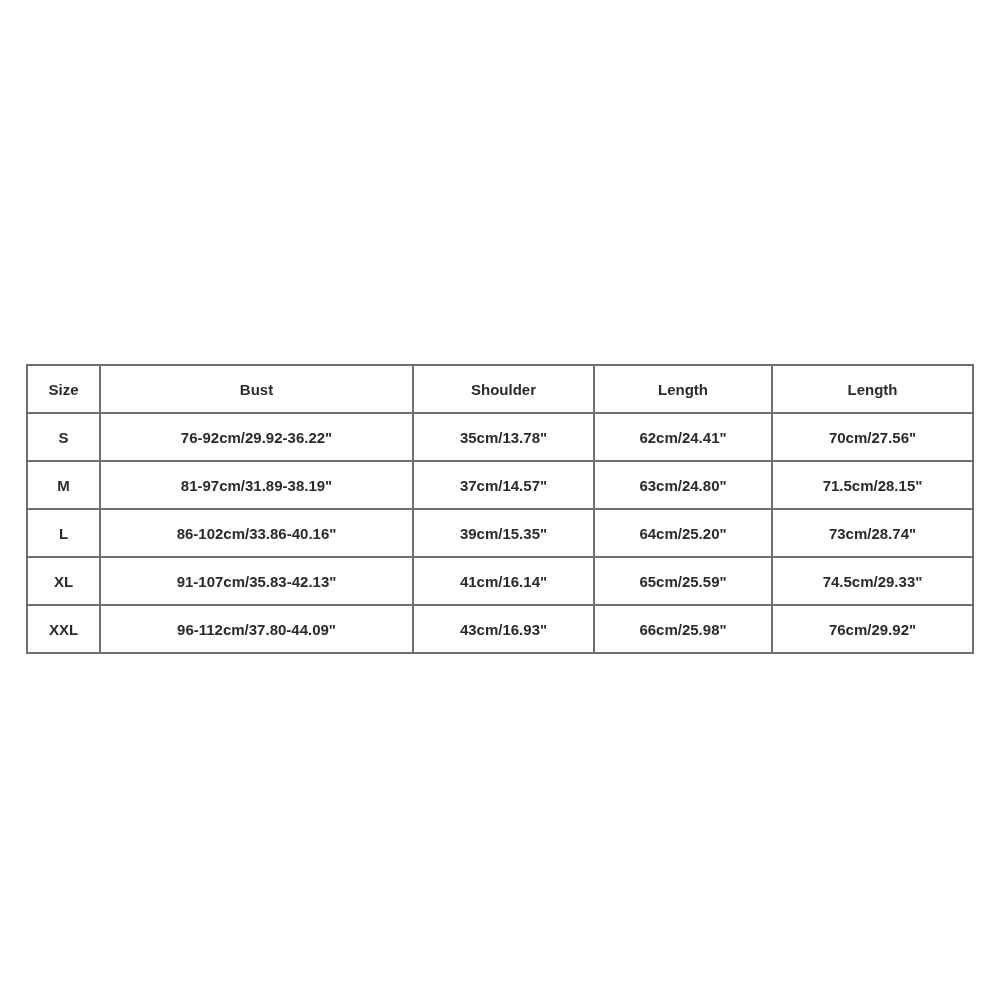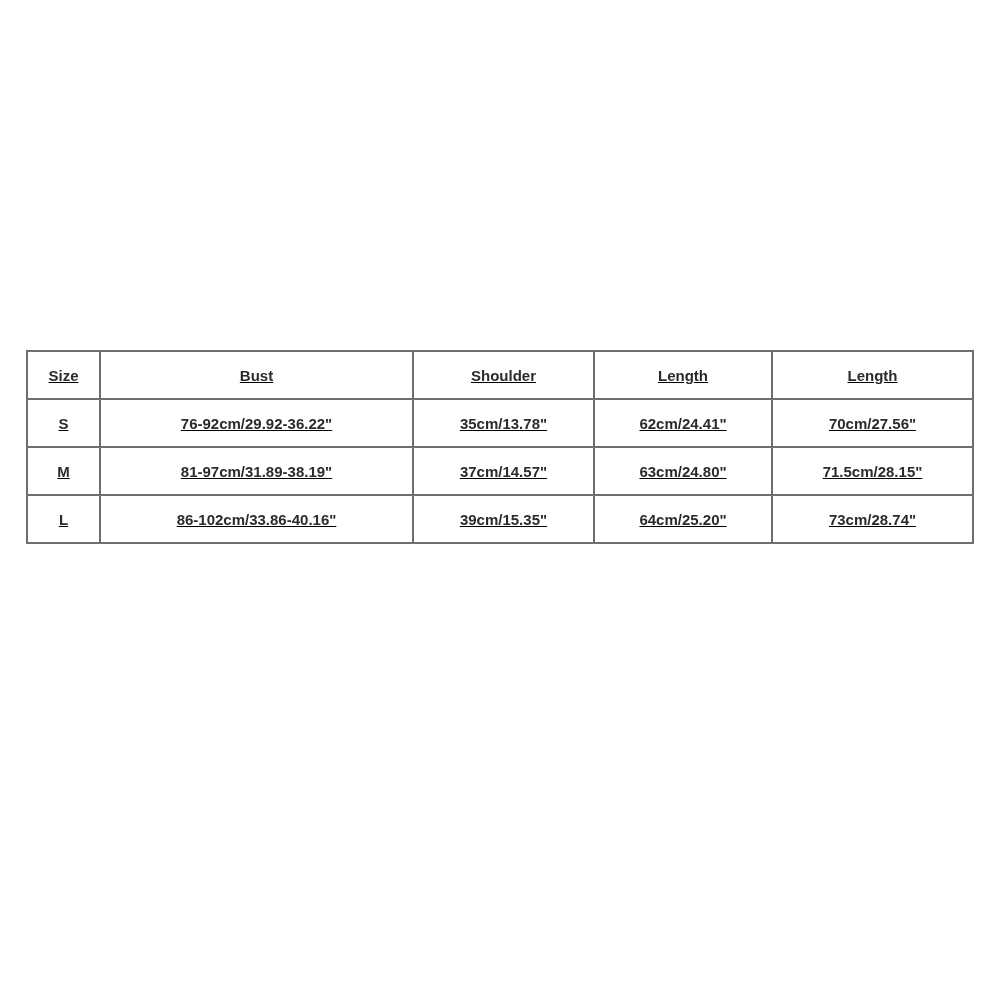--- a/index.html
+++ b/index.html
@@ -10,22 +10,21 @@
     width: 1000px;
     height: 1000px;
     background: #ffffff;
     font-family: "Liberation Sans", sans-serif;
     position: relative;
     overflow: hidden;
   }
   .size-chart-wrap {
     position: absolute;
     left: 26px;
-    top: 350px;
-    text-decoration: underline;
+    top: 364px;
   }
   table.size-chart {
     border-collapse: collapse;
     table-layout: fixed;
   }
   table.size-chart th,
   table.size-chart td {
     border: 2px solid #6f6f6f;
     text-align: center;
     vertical-align: middle;
@@ -79,15 +78,29 @@
         <td>63cm/24.80"</td>
         <td>71.5cm/28.15"</td>
       </tr>
       <tr>
         <td>L</td>
         <td>86-102cm/33.86-40.16"</td>
         <td>39cm/15.35"</td>
         <td>64cm/25.20"</td>
         <td>73cm/28.74"</td>
       </tr>
+      <tr>
+        <td>XL</td>
+        <td>91-107cm/35.83-42.13"</td>
+        <td>41cm/16.14"</td>
+        <td>65cm/25.59"</td>
+        <td>74.5cm/29.33"</td>
+      </tr>
+      <tr>
+        <td>XXL</td>
+        <td>96-112cm/37.80-44.09"</td>
+        <td>43cm/16.93"</td>
+        <td>66cm/25.98"</td>
+        <td>76cm/29.92"</td>
+      </tr>
     </tbody>
   </table>
 </div>
 
 </body></html>

